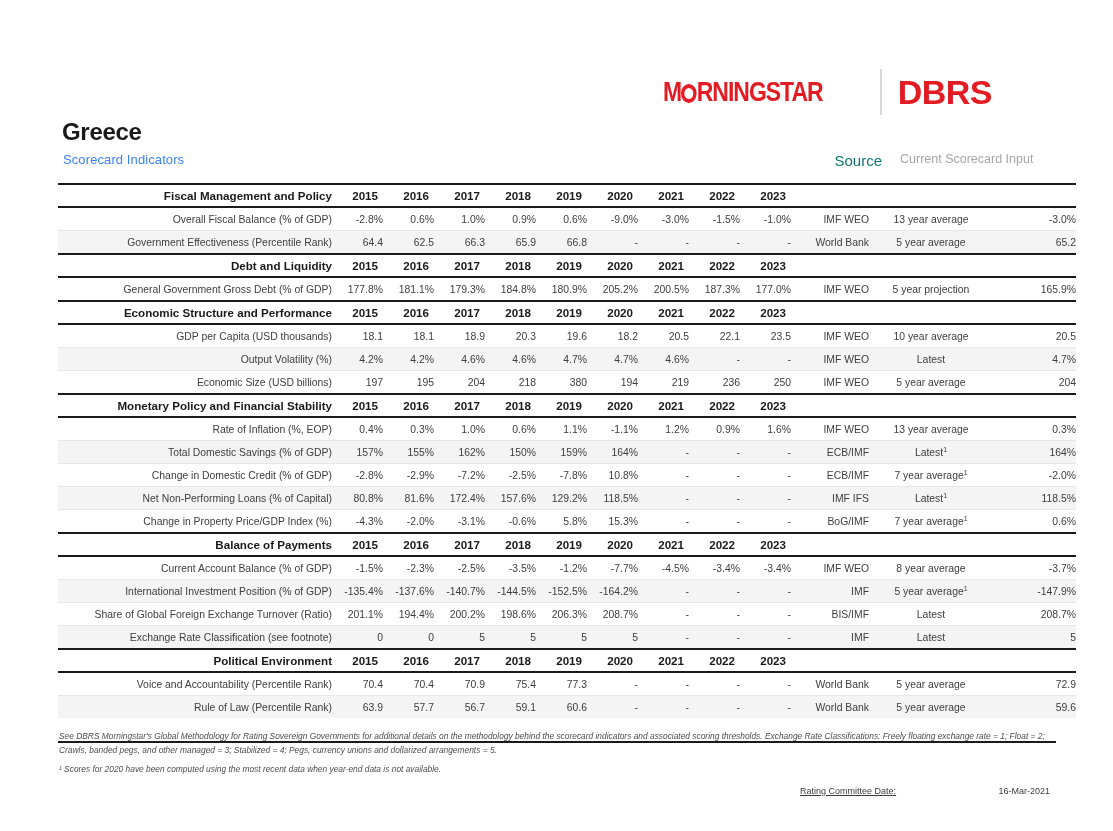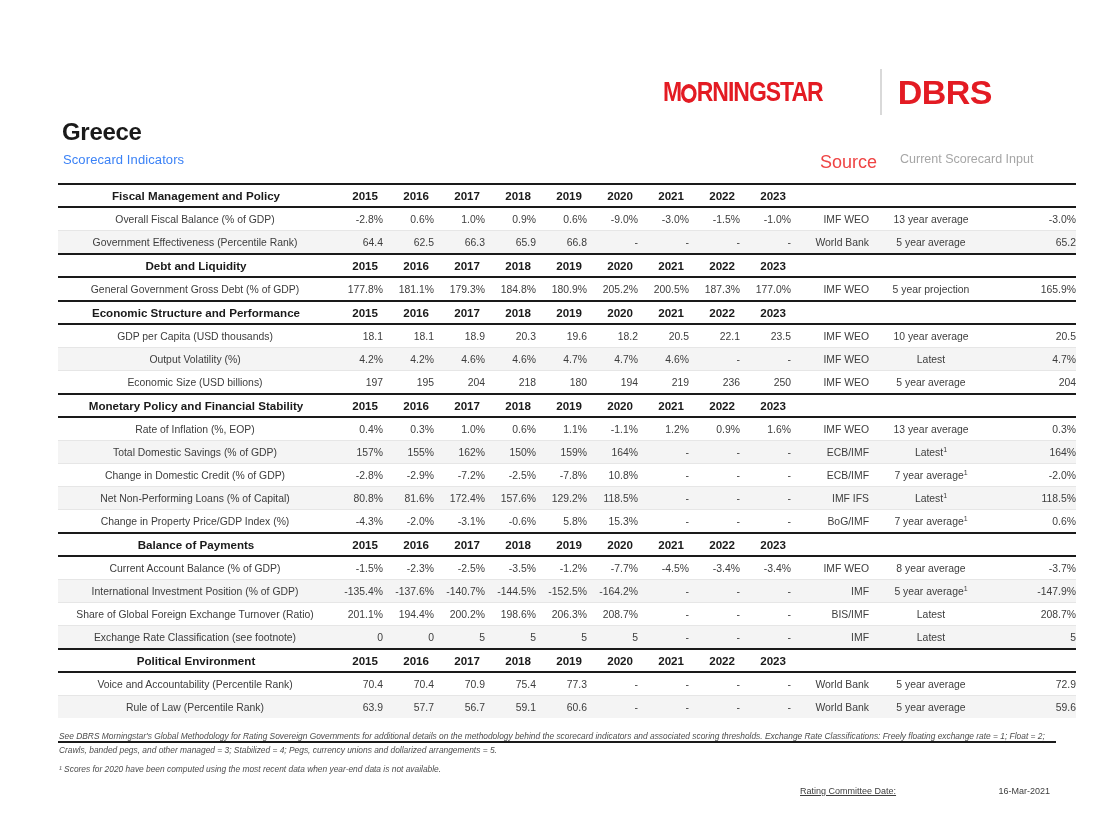--- a/index.html
+++ b/index.html
@@ -84,24 +84,24 @@
     left: 63px;
     top: 152px;
     font-size: 13px;
     color: #3b82f6;
     letter-spacing: 0.1px;
   }
   .colhead-source {
     position: absolute;
     left: 820px;
     top: 152px;
-    font-size: 18px;
-    color: #ef4444;
+    font-size: 15px;
+    color: #0f766e;
     width: 62px;
-    text-align: left;
+    text-align: right;
   }
   .colhead-input {
     position: absolute;
     left: 900px;
     top: 152px;
     font-size: 12.5px;
     color: #a6a6a6;
     white-space: nowrap;
   }
 
@@ -140,21 +140,21 @@
   tr.section-row td.ind { padding-left: 2px; }
   tr.section-row td.yr { text-align: right; padding-right: 5px; }
 
   tr.data-row td {
     border-bottom: 1px solid #e6e6e6;
     color: #3d3d3d;
   }
   tr.data-row.alt td { background: #f4f4f4; }
   tr.data-row.lastin td { border-bottom: none; }
 
-  td.ind { padding-left: 3px; text-align: center; }
+  td.ind { padding-left: 3px; text-align: right; }
   td.yr  { text-align: right; padding-right: 5px; }
   td.src { text-align: right; padding-right: 9px; }
   td.meth{ text-align: center; padding-left: 4px; }
   td.val { text-align: right; padding-right: 4px; }
 
   sup.dagger {
     font-size: 7px;
     vertical-align: super;
     line-height: 0;
   }
@@ -346,21 +346,21 @@
           <td class="src">IMF WEO</td>
           <td class="meth">Latest</td>
           <td class="val">4.7%</td>
         </tr>
         <tr class="data-row lastin">
           <td class="ind">Economic Size (USD billions)</td>
           <td class="yr">197</td>
           <td class="yr">195</td>
           <td class="yr">204</td>
           <td class="yr">218</td>
-          <td class="yr">180</td>
+          <td class="yr">380</td>
           <td class="yr">194</td>
           <td class="yr">219</td>
           <td class="yr">236</td>
           <td class="yr">250</td>
           <td class="src">IMF WEO</td>
           <td class="meth">5 year average</td>
           <td class="val">204</td>
         </tr>
         <tr class="section-row">
           <td class="ind">Monetary Policy and Financial Stability</td>

